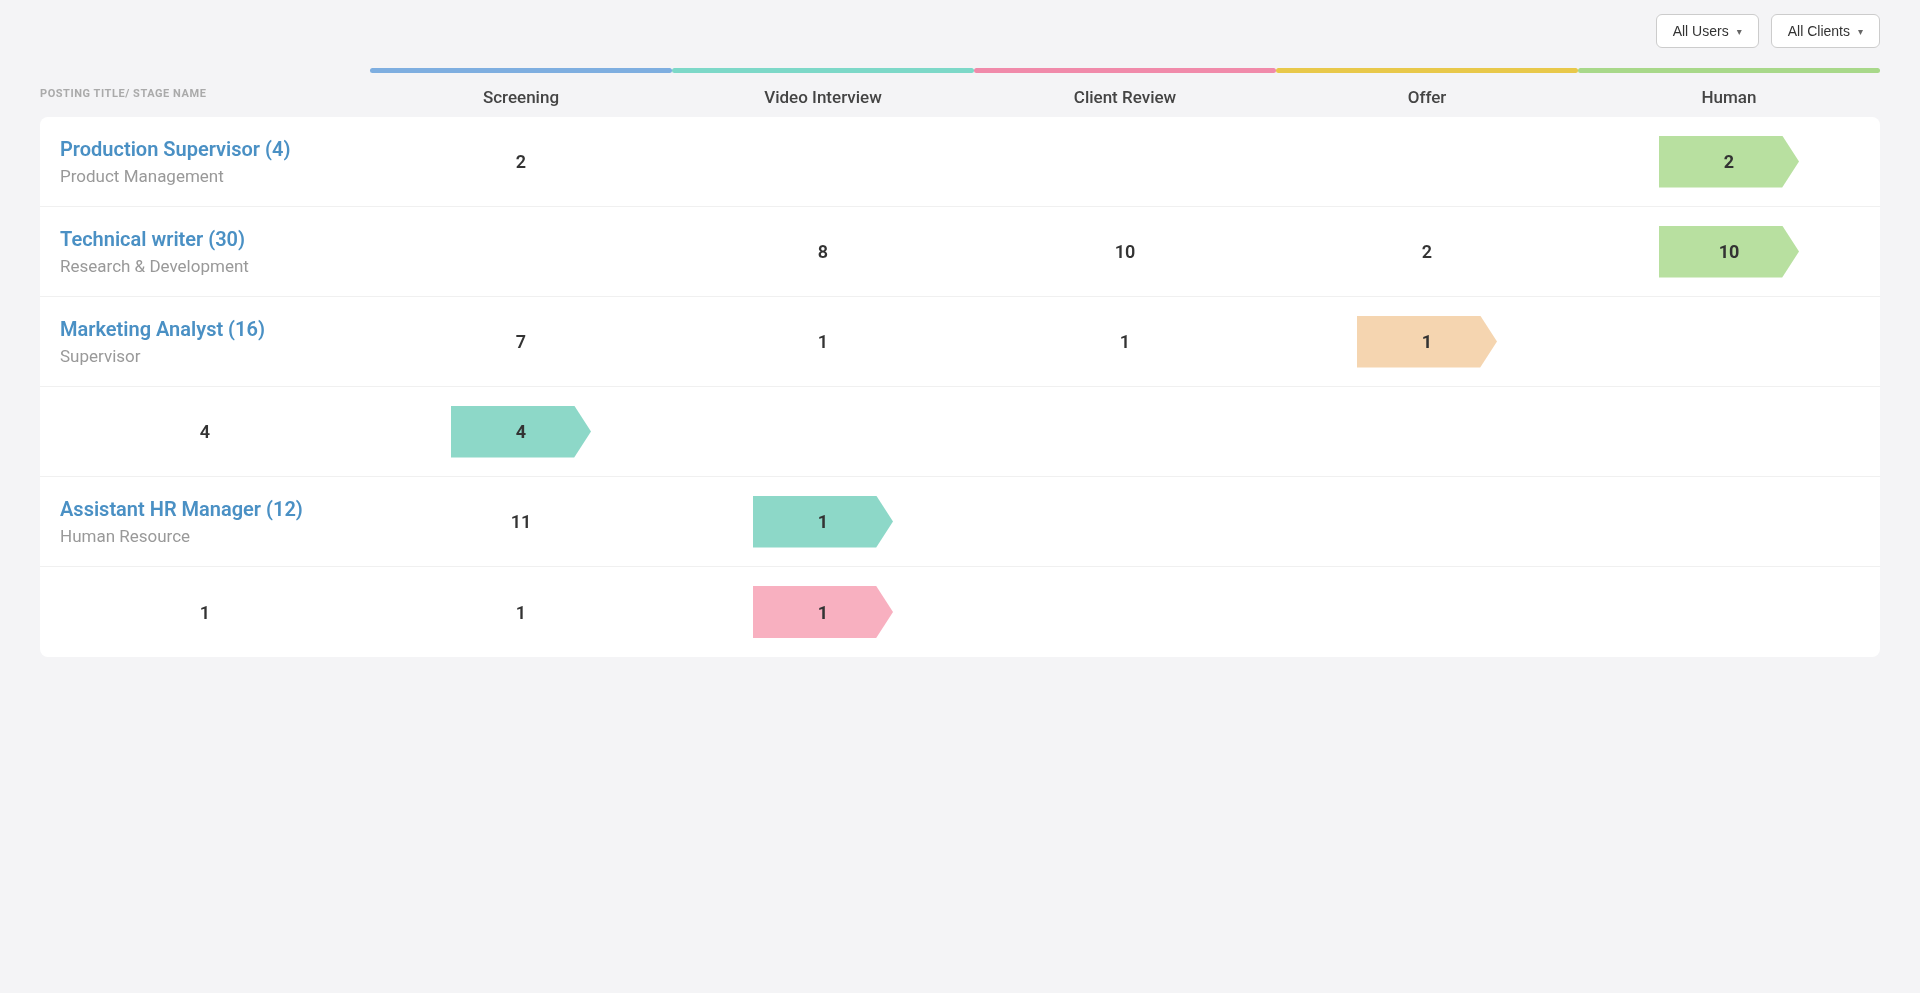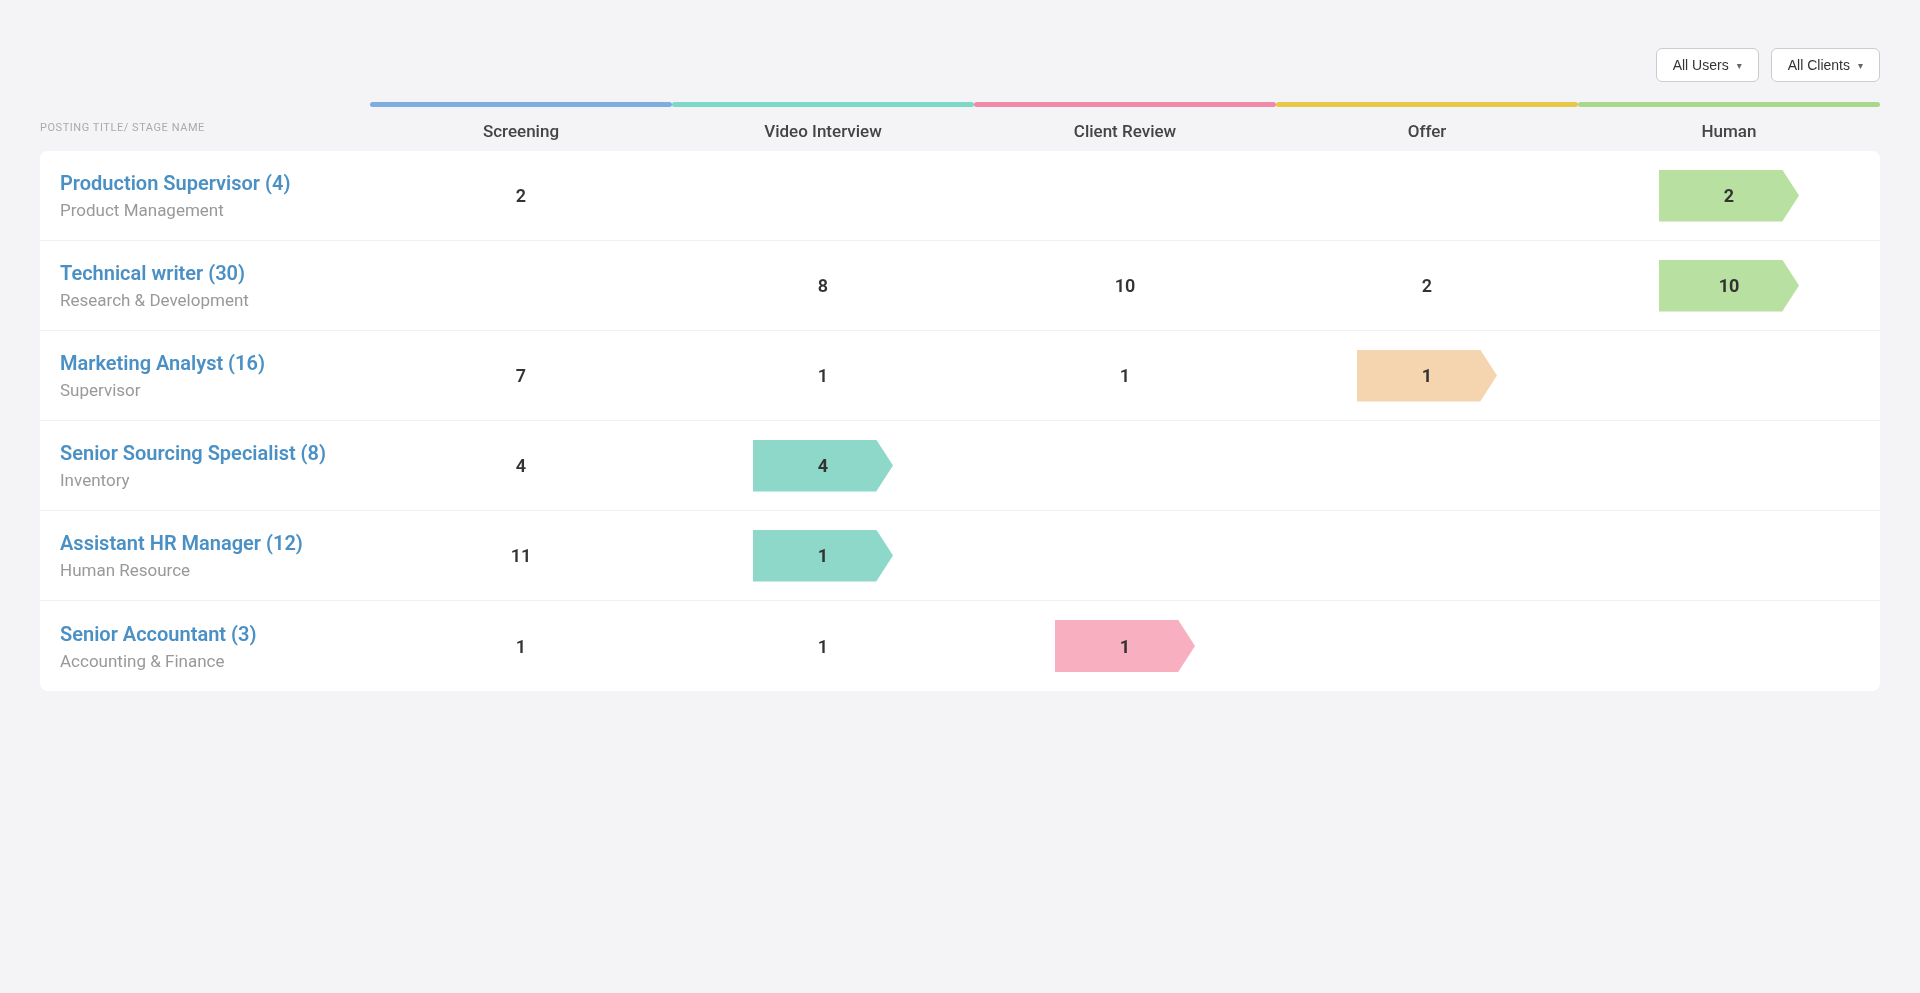--- a/index.html
+++ b/index.html
@@ -4,21 +4,21 @@
   <style>
     * { box-sizing: border-box; margin: 0; padding: 0; }
     body {
       background: #f4f4f6;
       font-family: -apple-system, BlinkMacSystemFont, 'Segoe UI', Roboto, sans-serif;
       color: #333;
       min-height: 993px;
     }
     .page-wrapper {
       max-width: 1920px;
-      padding: 48px 40px;
+      padding: 14px 40px;
     }
     .top-bar {
       display: flex;
       justify-content: flex-end;
       gap: 12px;
       margin-bottom: 20px;
     }
     .dropdown-btn {
       background: #fff;
       border: 1.5px solid #ccc;
@@ -59,21 +59,21 @@
       border-bottom: none;
     }
     .col-header {
       text-align: center;
       font-size: 17px;
       font-weight: 500;
       color: #444;
     }
     .col-header-title {
       font-size: 11px;
-      font-weight: 400;
+      font-weight: 700;
       color: #aaa;
       letter-spacing: 0.05em;
       text-transform: uppercase;
       padding-left: 0;
     }
 
     .table-body {
       background: #fff;
       border-radius: 8px;
       overflow: hidden;
@@ -208,24 +208,20 @@
       <div class="stage-cell">7</div>
       <div class="stage-cell">1</div>
       <div class="stage-cell">1</div>
       <div class="stage-cell">
         <div class="arrow-shape arrow-peach">1</div>
       </div>
       <div class="stage-cell"></div>
     </div>
 
     <div class="table-row">
-      <div class="job-cell">
-        <div class="job-title">Senior Sourcing Specialist (8)</div>
-        <div class="job-dept">Inventory</div>
-      </div>
       <div class="stage-cell">4</div>
       <div class="stage-cell">
         <div class="arrow-shape arrow-teal">4</div>
       </div>
       <div class="stage-cell"></div>
       <div class="stage-cell"></div>
       <div class="stage-cell"></div>
     </div>
 
     <div class="table-row">
@@ -236,24 +232,20 @@
       <div class="stage-cell">11</div>
       <div class="stage-cell">
         <div class="arrow-shape arrow-teal">1</div>
       </div>
       <div class="stage-cell"></div>
       <div class="stage-cell"></div>
       <div class="stage-cell"></div>
     </div>
 
     <div class="table-row">
-      <div class="job-cell">
-        <div class="job-title">Senior Accountant (3)</div>
-        <div class="job-dept">Accounting &amp; Finance</div>
-      </div>
       <div class="stage-cell">1</div>
       <div class="stage-cell">1</div>
       <div class="stage-cell">
         <div class="arrow-shape arrow-pink">1</div>
       </div>
       <div class="stage-cell"></div>
       <div class="stage-cell"></div>
     </div>
 
   </div>

